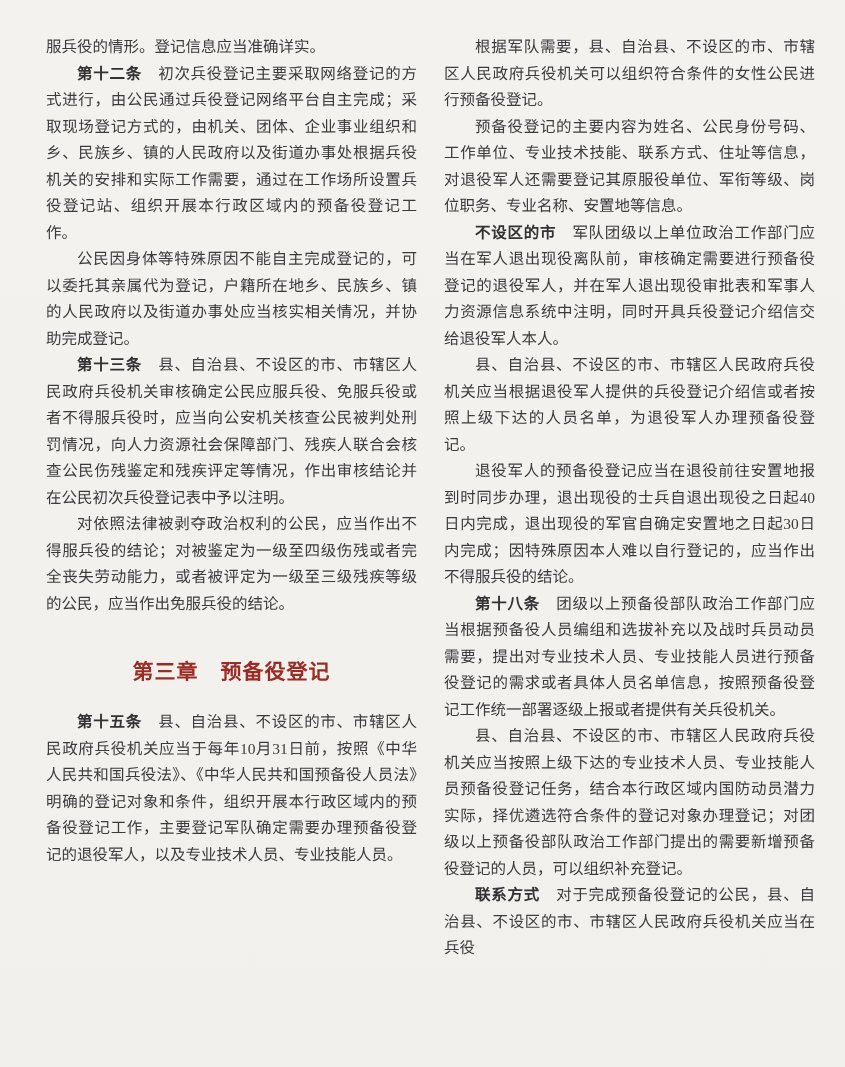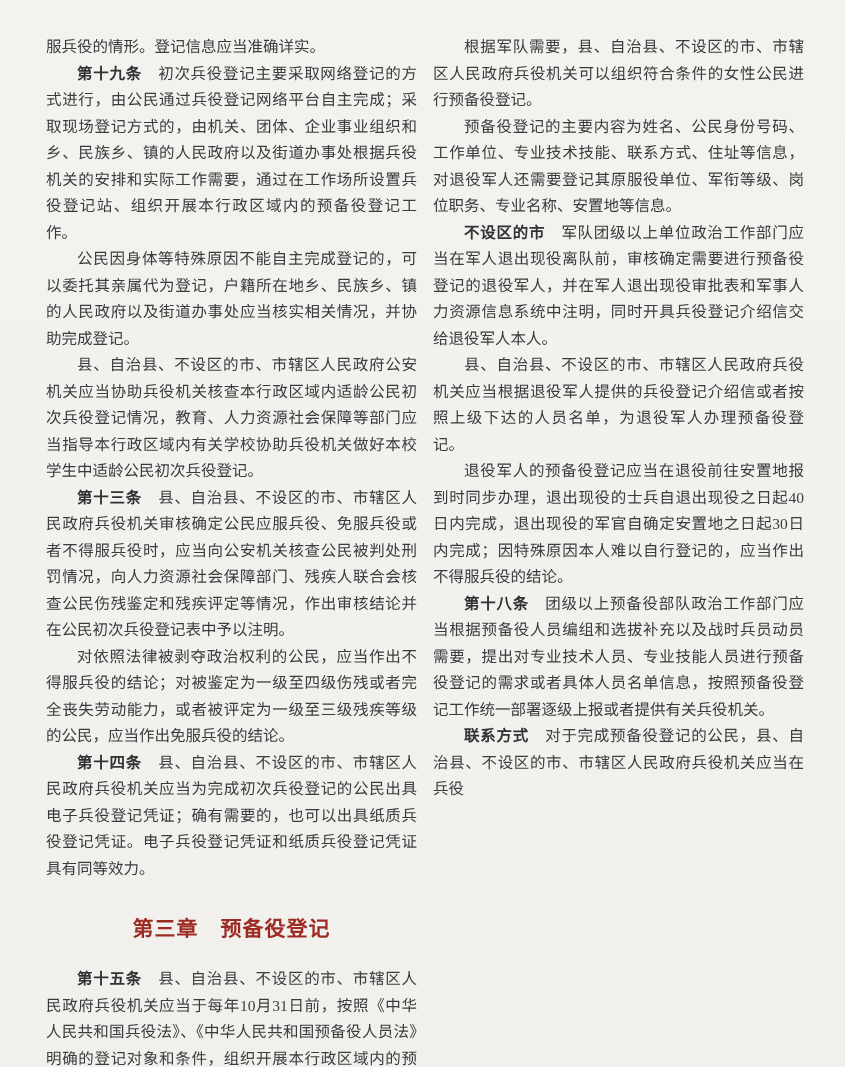--- a/index.html
+++ b/index.html
@@ -9,21 +9,21 @@
     height: 1067px;
     background: #f3f1ee;
     overflow: hidden;
   }
   .page {
     box-sizing: border-box;
     width: 845px;
     height: 1067px;
     padding: 34px 44px 0 46px;
     display: flex;
-    gap: 16px;
+    gap: 27px;
     background: linear-gradient(180deg, #f4f2ef 0%, #f2f0ed 100%);
   }
   .col {
     width: 371px;
     flex: 0 0 371px;
   }
   .para {
     margin: 0;
     font-family: "Liberation Serif", "DejaVu Serif", serif;
     font-size: 15.5px;
@@ -36,57 +36,51 @@
   .para.cont {
     text-indent: 0;
   }
   .lead {
     font-family: "Liberation Sans", "DejaVu Sans", sans-serif;
     font-weight: 700;
     color: #323234;
     margin-right: 1.05em;
   }
   .chapter {
-    margin: 32px 0 22px 0;
+    margin: 40px 0 22px 0;
     text-align: center;
     text-indent: 0;
     font-family: "Liberation Sans", "DejaVu Sans", sans-serif;
     font-weight: 700;
     font-size: 21px;
     line-height: 30px;
     letter-spacing: 1px;
     color: #9c2b24;
   }
 </style>
 </head>
 <body>
 
 <div class="page">
 
   <div class="col">
     <p class="para cont">
       <span>服兵役的情形。登记信息应当准确详实。</span>
     </p>
     <p class="para">
-      <span class="lead">第十九条</span><span>初次兵役登记主要采取网络登记的方式进行，由公民通过兵役登记网络平台自主完成；采取现场登记方式的，由机关、团体、企业事业组织和乡、民族乡、镇的人民政府以及街道办事处根据兵役机关的安排和实际工作需要，通过在工作场所设置兵役登记站、组织开展本行政区域内的预备役登记工作。</span>
+      <span class="lead">第十二条</span><span>初次兵役登记主要采取网络登记的方式进行，由公民通过兵役登记网络平台自主完成；采取现场登记方式的，由机关、团体、企业事业组织和乡、民族乡、镇的人民政府以及街道办事处根据兵役机关的安排和实际工作需要，通过在工作场所设置兵役登记站、组织开展本行政区域内的预备役登记工作。</span>
     </p>
     <p class="para">
       <span>公民因身体等特殊原因不能自主完成登记的，可以委托其亲属代为登记，户籍所在地乡、民族乡、镇的人民政府以及街道办事处应当核实相关情况，并协助完成登记。</span>
-    </p>
-    <p class="para">
-      <span>县、自治县、不设区的市、市辖区人民政府公安机关应当协助兵役机关核查本行政区域内适龄公民初次兵役登记情况，教育、人力资源社会保障等部门应当指导本行政区域内有关学校协助兵役机关做好本校学生中适龄公民初次兵役登记。</span>
     </p>
     <p class="para">
       <span class="lead">第十三条</span><span>县、自治县、不设区的市、市辖区人民政府兵役机关审核确定公民应服兵役、免服兵役或者不得服兵役时，应当向公安机关核查公民被判处刑罚情况，向人力资源社会保障部门、残疾人联合会核查公民伤残鉴定和残疾评定等情况，作出审核结论并在公民初次兵役登记表中予以注明。</span>
     </p>
     <p class="para">
       <span>对依照法律被剥夺政治权利的公民，应当作出不得服兵役的结论；对被鉴定为一级至四级伤残或者完全丧失劳动能力，或者被评定为一级至三级残疾等级的公民，应当作出免服兵役的结论。</span>
-    </p>
-    <p class="para">
-      <span class="lead">第十四条</span><span>县、自治县、不设区的市、市辖区人民政府兵役机关应当为完成初次兵役登记的公民出具电子兵役登记凭证；确有需要的，也可以出具纸质兵役登记凭证。电子兵役登记凭证和纸质兵役登记凭证具有同等效力。</span>
     </p>
     <h2 class="chapter">第三章　预备役登记</h2>
     <p class="para">
       <span class="lead">第十五条</span><span>县、自治县、不设区的市、市辖区人民政府兵役机关应当于每年10月31日前，按照《中华人民共和国兵役法》、《中华人民共和国预备役人员法》明确的登记对象和条件，组织开展本行政区域内的预备役登记工作，主要登记军队确定需要办理预备役登记的退役军人，以及专业技术人员、专业技能人员。</span>
     </p>
   </div>
 
   <div class="col">
     <p class="para">
       <span>根据军队需要，县、自治县、不设区的市、市辖区人民政府兵役机关可以组织符合条件的女性公民进行预备役登记。</span>
@@ -100,17 +94,20 @@
     <p class="para">
       <span>县、自治县、不设区的市、市辖区人民政府兵役机关应当根据退役军人提供的兵役登记介绍信或者按照上级下达的人员名单，为退役军人办理预备役登记。</span>
     </p>
     <p class="para">
       <span>退役军人的预备役登记应当在退役前往安置地报到时同步办理，退出现役的士兵自退出现役之日起40日内完成，退出现役的军官自确定安置地之日起30日内完成；因特殊原因本人难以自行登记的，应当作出不得服兵役的结论。</span>
     </p>
     <p class="para">
       <span class="lead">第十八条</span><span>团级以上预备役部队政治工作部门应当根据预备役人员编组和选拔补充以及战时兵员动员需要，提出对专业技术人员、专业技能人员进行预备役登记的需求或者具体人员名单信息，按照预备役登记工作统一部署逐级上报或者提供有关兵役机关。</span>
     </p>
     <p class="para">
+      <span>县、自治县、不设区的市、市辖区人民政府兵役机关应当按照上级下达的专业技术人员、专业技能人员预备役登记任务，结合本行政区域内国防动员潜力实际，择优遴选符合条件的登记对象办理登记；对团级以上预备役部队政治工作部门提出的需要新增预备役登记的人员，可以组织补充登记。</span>
+    </p>
+    <p class="para">
       <span class="lead">联系方式</span><span>对于完成预备役登记的公民，县、自治县、不设区的市、市辖区人民政府兵役机关应当在兵役</span>
     </p>
   </div>
 
 </div>
 
 </body></html>

